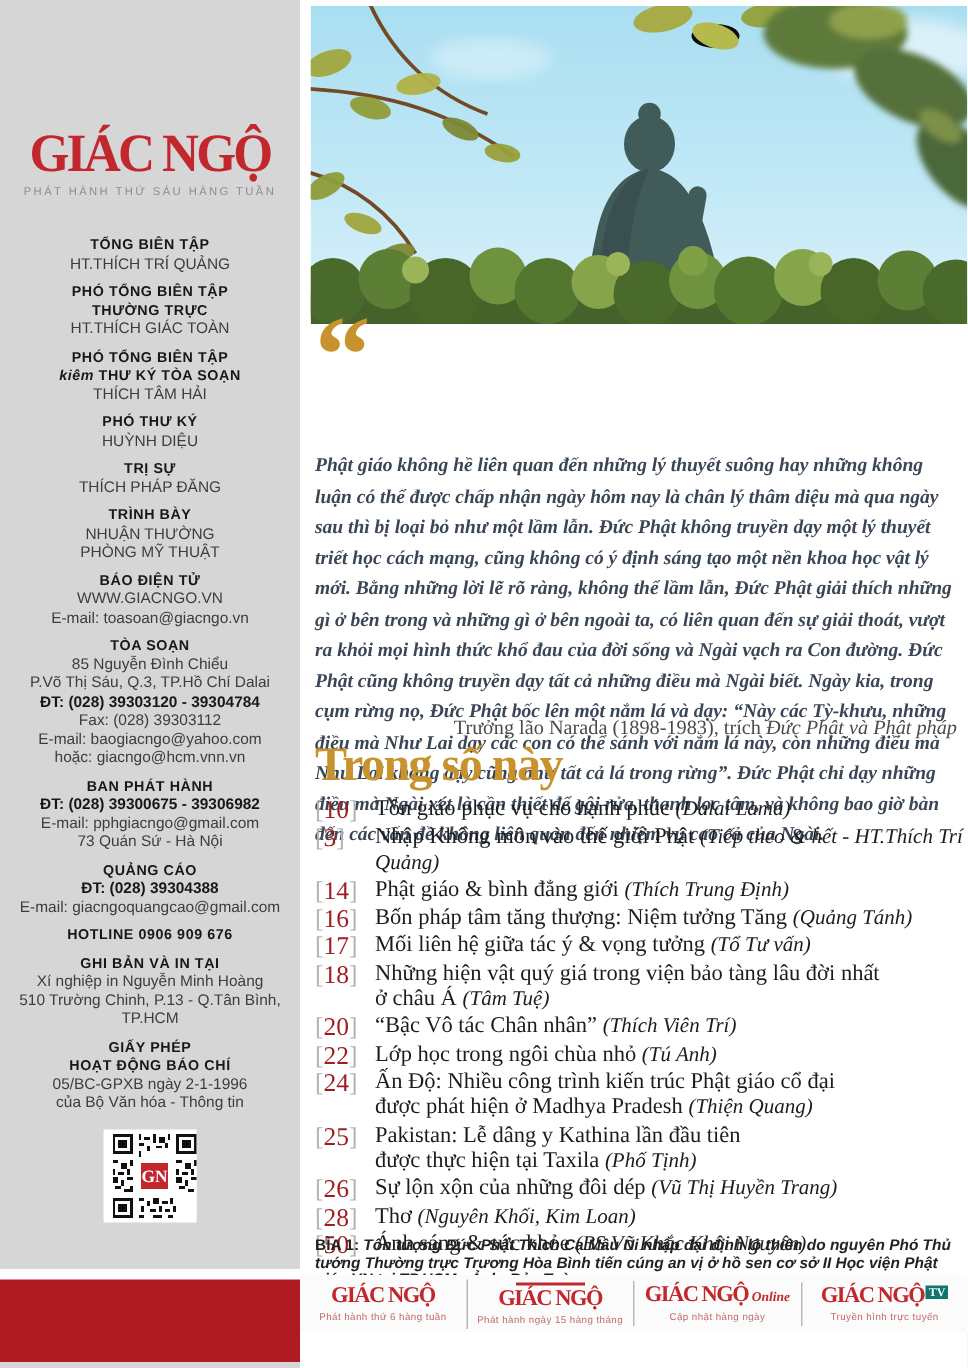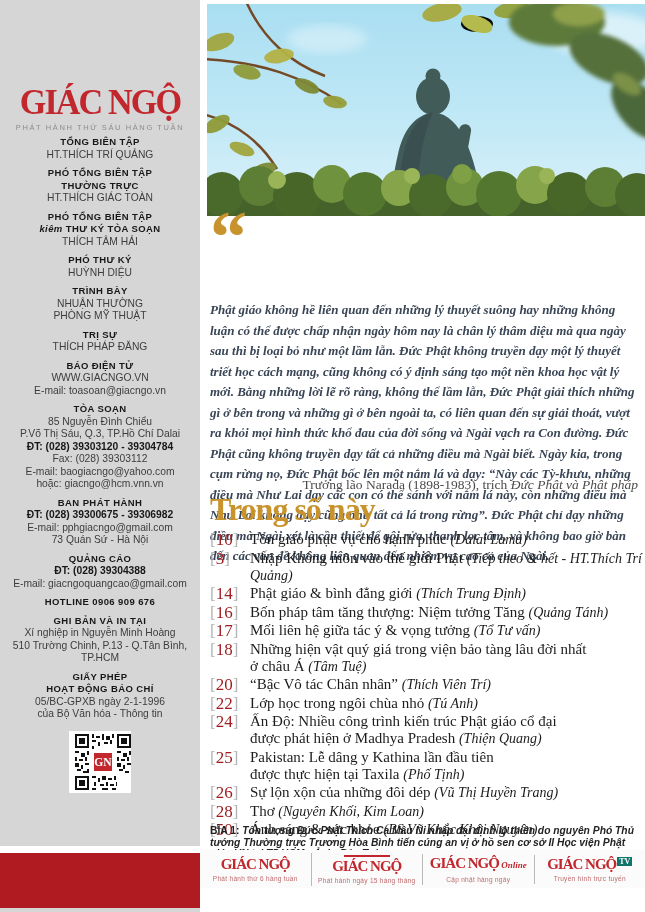--- a/index.html
+++ b/index.html
@@ -15,21 +15,21 @@
   }
   .logo{
     margin-top:84px;color:#c1272d;
     font-family:"Liberation Serif",serif;font-weight:bold;
     font-size:36px;letter-spacing:-2px;transform:scaleX(.95);
     line-height:36px;
   }
   .logo-tagline{
     font-size:7.5px;color:#8d8d8d;letter-spacing:1.6px;margin-top:3px;
   }
-  .side-sections{margin-top:4px;}
+  .side-sections{margin-top:26px;}
   .side-section{margin-bottom:6px;}
   .sec-heading{
     font-size:9.5px;font-weight:bold;color:#171717;
     line-height:12.5px;letter-spacing:.4px;
   }
   .sec-line{font-size:10.3px;color:#3d3d3d;line-height:12.5px;}
   .sec-line.b{font-weight:bold;color:#171717;}
   .qr-wrap{margin:10px auto 0;width:62px;height:62px;background:#ffffff;
     display:flex;align-items:center;justify-content:flex-end;}
   
@@ -108,27 +108,27 @@
       <div class="side-section">
         <div class="sec-heading">PHÓ TỔNG BIÊN TẬP</div>
         <div class="sec-heading"><i>kiêm </i>THƯ KÝ TÒA SOẠN</div>
         <div class="sec-line">THÍCH TÂM HẢI</div>
       </div>
       <div class="side-section">
         <div class="sec-heading">PHÓ THƯ KÝ</div>
         <div class="sec-line">HUỲNH DIỆU</div>
       </div>
       <div class="side-section">
+        <div class="sec-heading">TRỊ SỰ</div>
+        <div class="sec-line">THÍCH PHÁP ĐĂNG</div>
+      </div>
+      <div class="side-section">
         <div class="sec-heading">TRÌNH BÀY</div>
         <div class="sec-line">NHUẬN THƯỜNG</div>
         <div class="sec-line">PHÒNG MỸ THUẬT</div>
-      </div>
-      <div class="side-section">
-        <div class="sec-heading">TRỊ SỰ</div>
-        <div class="sec-line">THÍCH PHÁP ĐĂNG</div>
       </div>
       <div class="side-section">
         <div class="sec-heading">BÁO ĐIỆN TỬ</div>
         <div class="sec-line">WWW.GIACNGO.VN</div>
         <div class="sec-line">E-mail: toasoan@giacngo.vn</div>
       </div>
       <div class="side-section">
         <div class="sec-heading">TÒA SOẠN</div>
         <div class="sec-line">85 Nguyễn Đình Chiểu</div>
         <div class="sec-line">P.Võ Thị Sáu, Q.3, TP.Hồ Chí Dalai</div>

